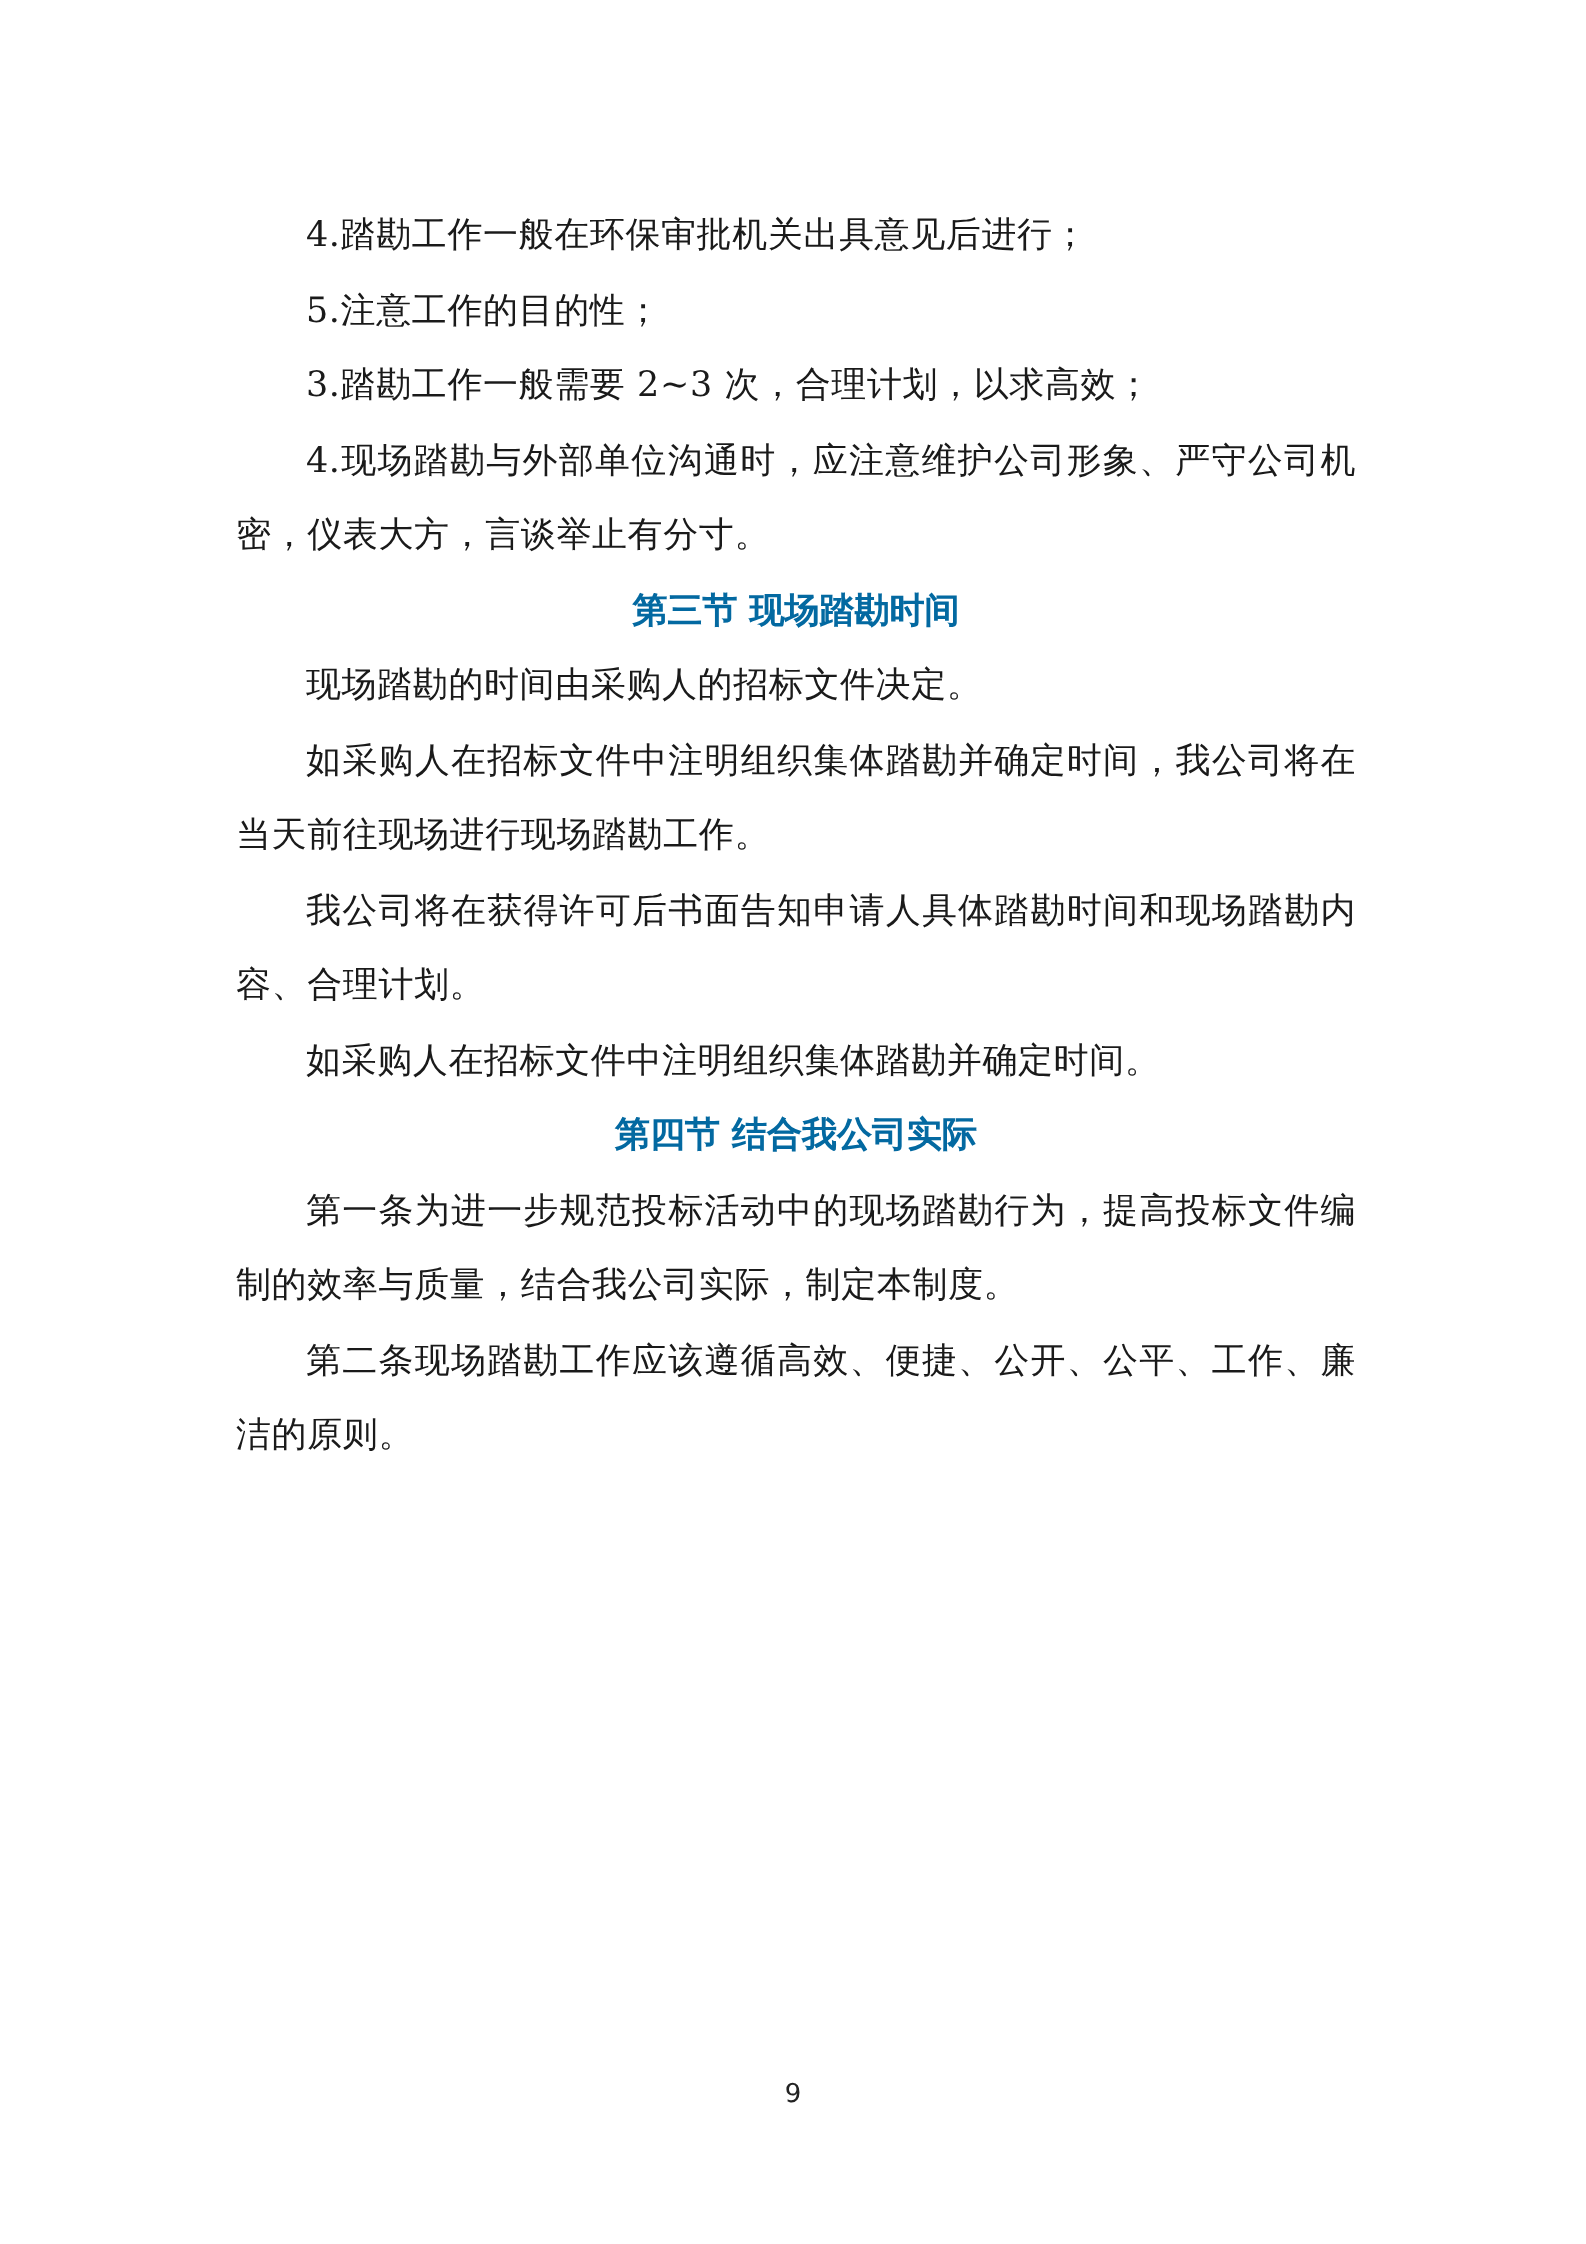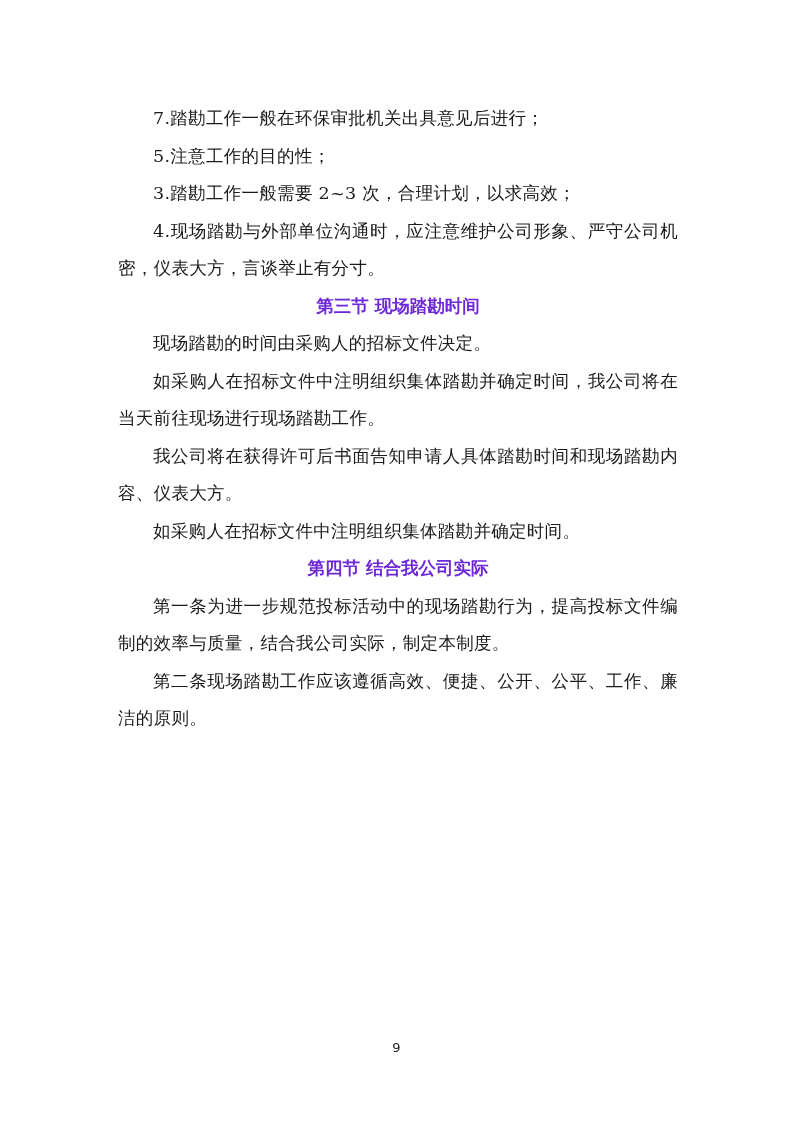--- a/index.html
+++ b/index.html
@@ -29,46 +29,46 @@
       margin: 0;
       letter-spacing: 0.3px;
     }
     .heading {
       font-family: "DejaVu Sans", "Liberation Sans", sans-serif;
       font-weight: bold;
       font-size: 17.5px;
       line-height: 37.5px;
       text-align: center;
       margin: 0;
-      color: #6d28d9;
+      color: #0369a1;
     }
     .page-number {
       position: absolute;
       top: 1040px;
       left: 0;
       width: 793px;
       text-align: center;
       font-family: "DejaVu Sans", "Liberation Sans", sans-serif;
       font-size: 13px;
       color: #222;
     }
   </style>
 </head>
 <body>
 
 <div class="page">
-  <p class="para">7.踏勘工作一般在环保审批机关出具意见后进行；</p>
+  <p class="para">4.踏勘工作一般在环保审批机关出具意见后进行；</p>
   <p class="para">5.注意工作的目的性；</p>
   <p class="para">3.踏勘工作一般需要 2~3 次，合理计划，以求高效；</p>
   <p class="para">4.现场踏勘与外部单位沟通时，应注意维护公司形象、严守公司机密，仪表大方，言谈举止有分寸。</p>
 
   <h2 class="heading">第三节  现场踏勘时间</h2>
   <p class="para">现场踏勘的时间由采购人的招标文件决定。</p>
   <p class="para">如采购人在招标文件中注明组织集体踏勘并确定时间，我公司将在当天前往现场进行现场踏勘工作。</p>
-  <p class="para">我公司将在获得许可后书面告知申请人具体踏勘时间和现场踏勘内容、仪表大方。</p>
+  <p class="para">我公司将在获得许可后书面告知申请人具体踏勘时间和现场踏勘内容、合理计划。</p>
   <p class="para">如采购人在招标文件中注明组织集体踏勘并确定时间。</p>
 
   <h2 class="heading">第四节  结合我公司实际</h2>
   <p class="para">第一条为进一步规范投标活动中的现场踏勘行为，提高投标文件编制的效率与质量，结合我公司实际，制定本制度。</p>
   <p class="para">第二条现场踏勘工作应该遵循高效、便捷、公开、公平、工作、廉洁的原则。</p>
 </div>
 
 <div class="page-number">9</div>
 
 </body></html>

